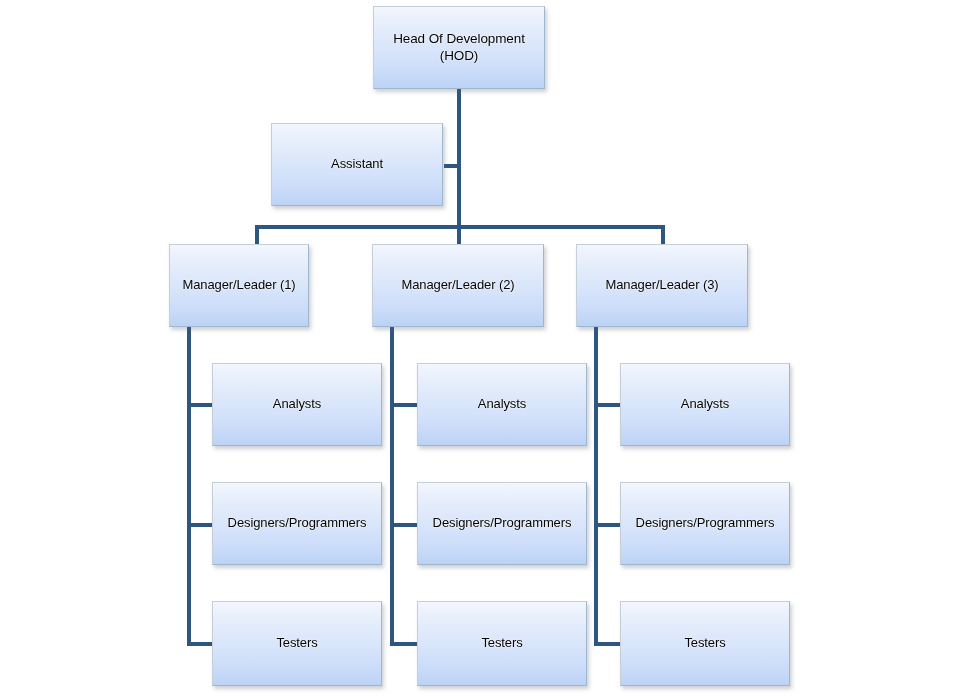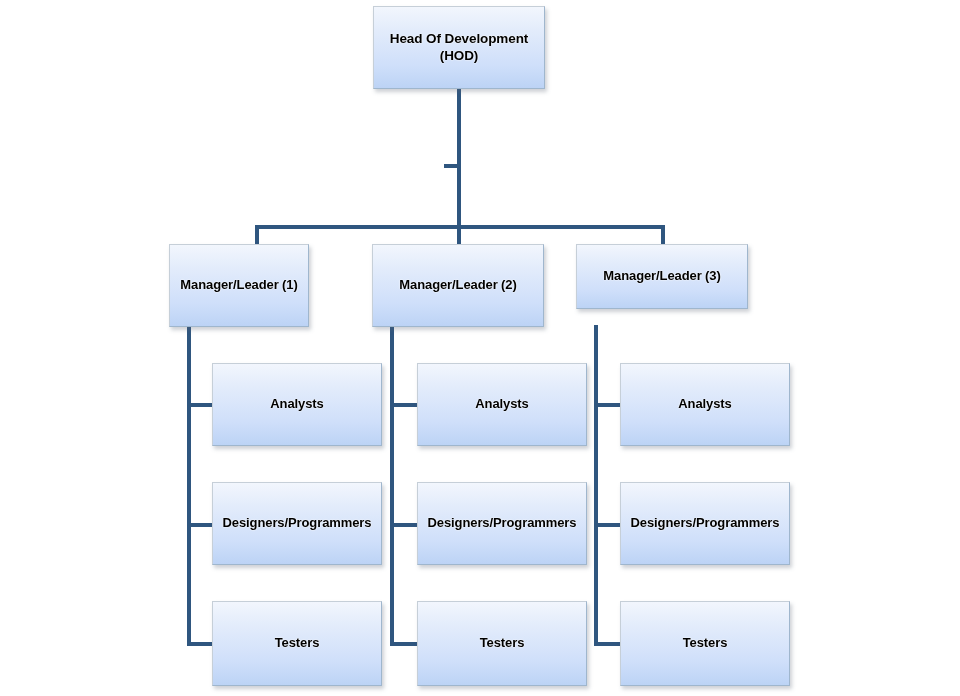--- a/index.html
+++ b/index.html
@@ -27,21 +27,21 @@
     border-top-color: #c6cfd8;
     border-left-color: #c6cfd8;
     box-shadow: 2px 3px 4px rgba(90, 100, 115, 0.30);
     display: flex;
     align-items: center;
     justify-content: center;
     text-align: center;
   }
   .node .node-label {
     color: #000000;
-    font-weight: bold;
+    font-weight: normal;
     font-size: 13px;
     line-height: 1.25;
     letter-spacing: -0.1px;
     text-shadow: 0 0 1px #ffffff, 0 0 2px #ffffff;
     padding: 0 4px;
   }
   .node.root .node-label {
     font-size: 13.5px;
   }
 
@@ -83,28 +83,31 @@
   <div class="conn h" style="left:594px; top:523px; width:28px;"></div>
   <div class="conn h" style="left:594px; top:642px; width:28px;"></div>
 
   <div class="node root" style="left:373px; top:6px; width:172px; height:83px;">
     <div class="node-label">
       <span>Head Of Development</span><br>
       <span>(HOD)</span>
     </div>
   </div>
 
+  <div class="node" style="left:271px; top:123px; width:172px; height:83px;">
+    <div class="node-label">Assistant</div>
+  </div>
 
   <div class="node" style="left:169px; top:244px; width:140px; height:83px;">
     <div class="node-label">Manager/Leader (1)</div>
   </div>
   <div class="node" style="left:372px; top:244px; width:172px; height:83px;">
     <div class="node-label">Manager/Leader (2)</div>
   </div>
-  <div class="node" style="left:576px; top:244px; width:172px; height:65px;">
+  <div class="node" style="left:576px; top:244px; width:172px; height:83px;">
     <div class="node-label">Manager/Leader (3)</div>
   </div>
 
   <div class="node" style="left:212px; top:363px; width:170px; height:83px;">
     <div class="node-label">Analysts</div>
   </div>
   <div class="node" style="left:212px; top:482px; width:170px; height:83px;">
     <div class="node-label">Designers/Programmers</div>
   </div>
   <div class="node" style="left:212px; top:601px; width:170px; height:85px;">

